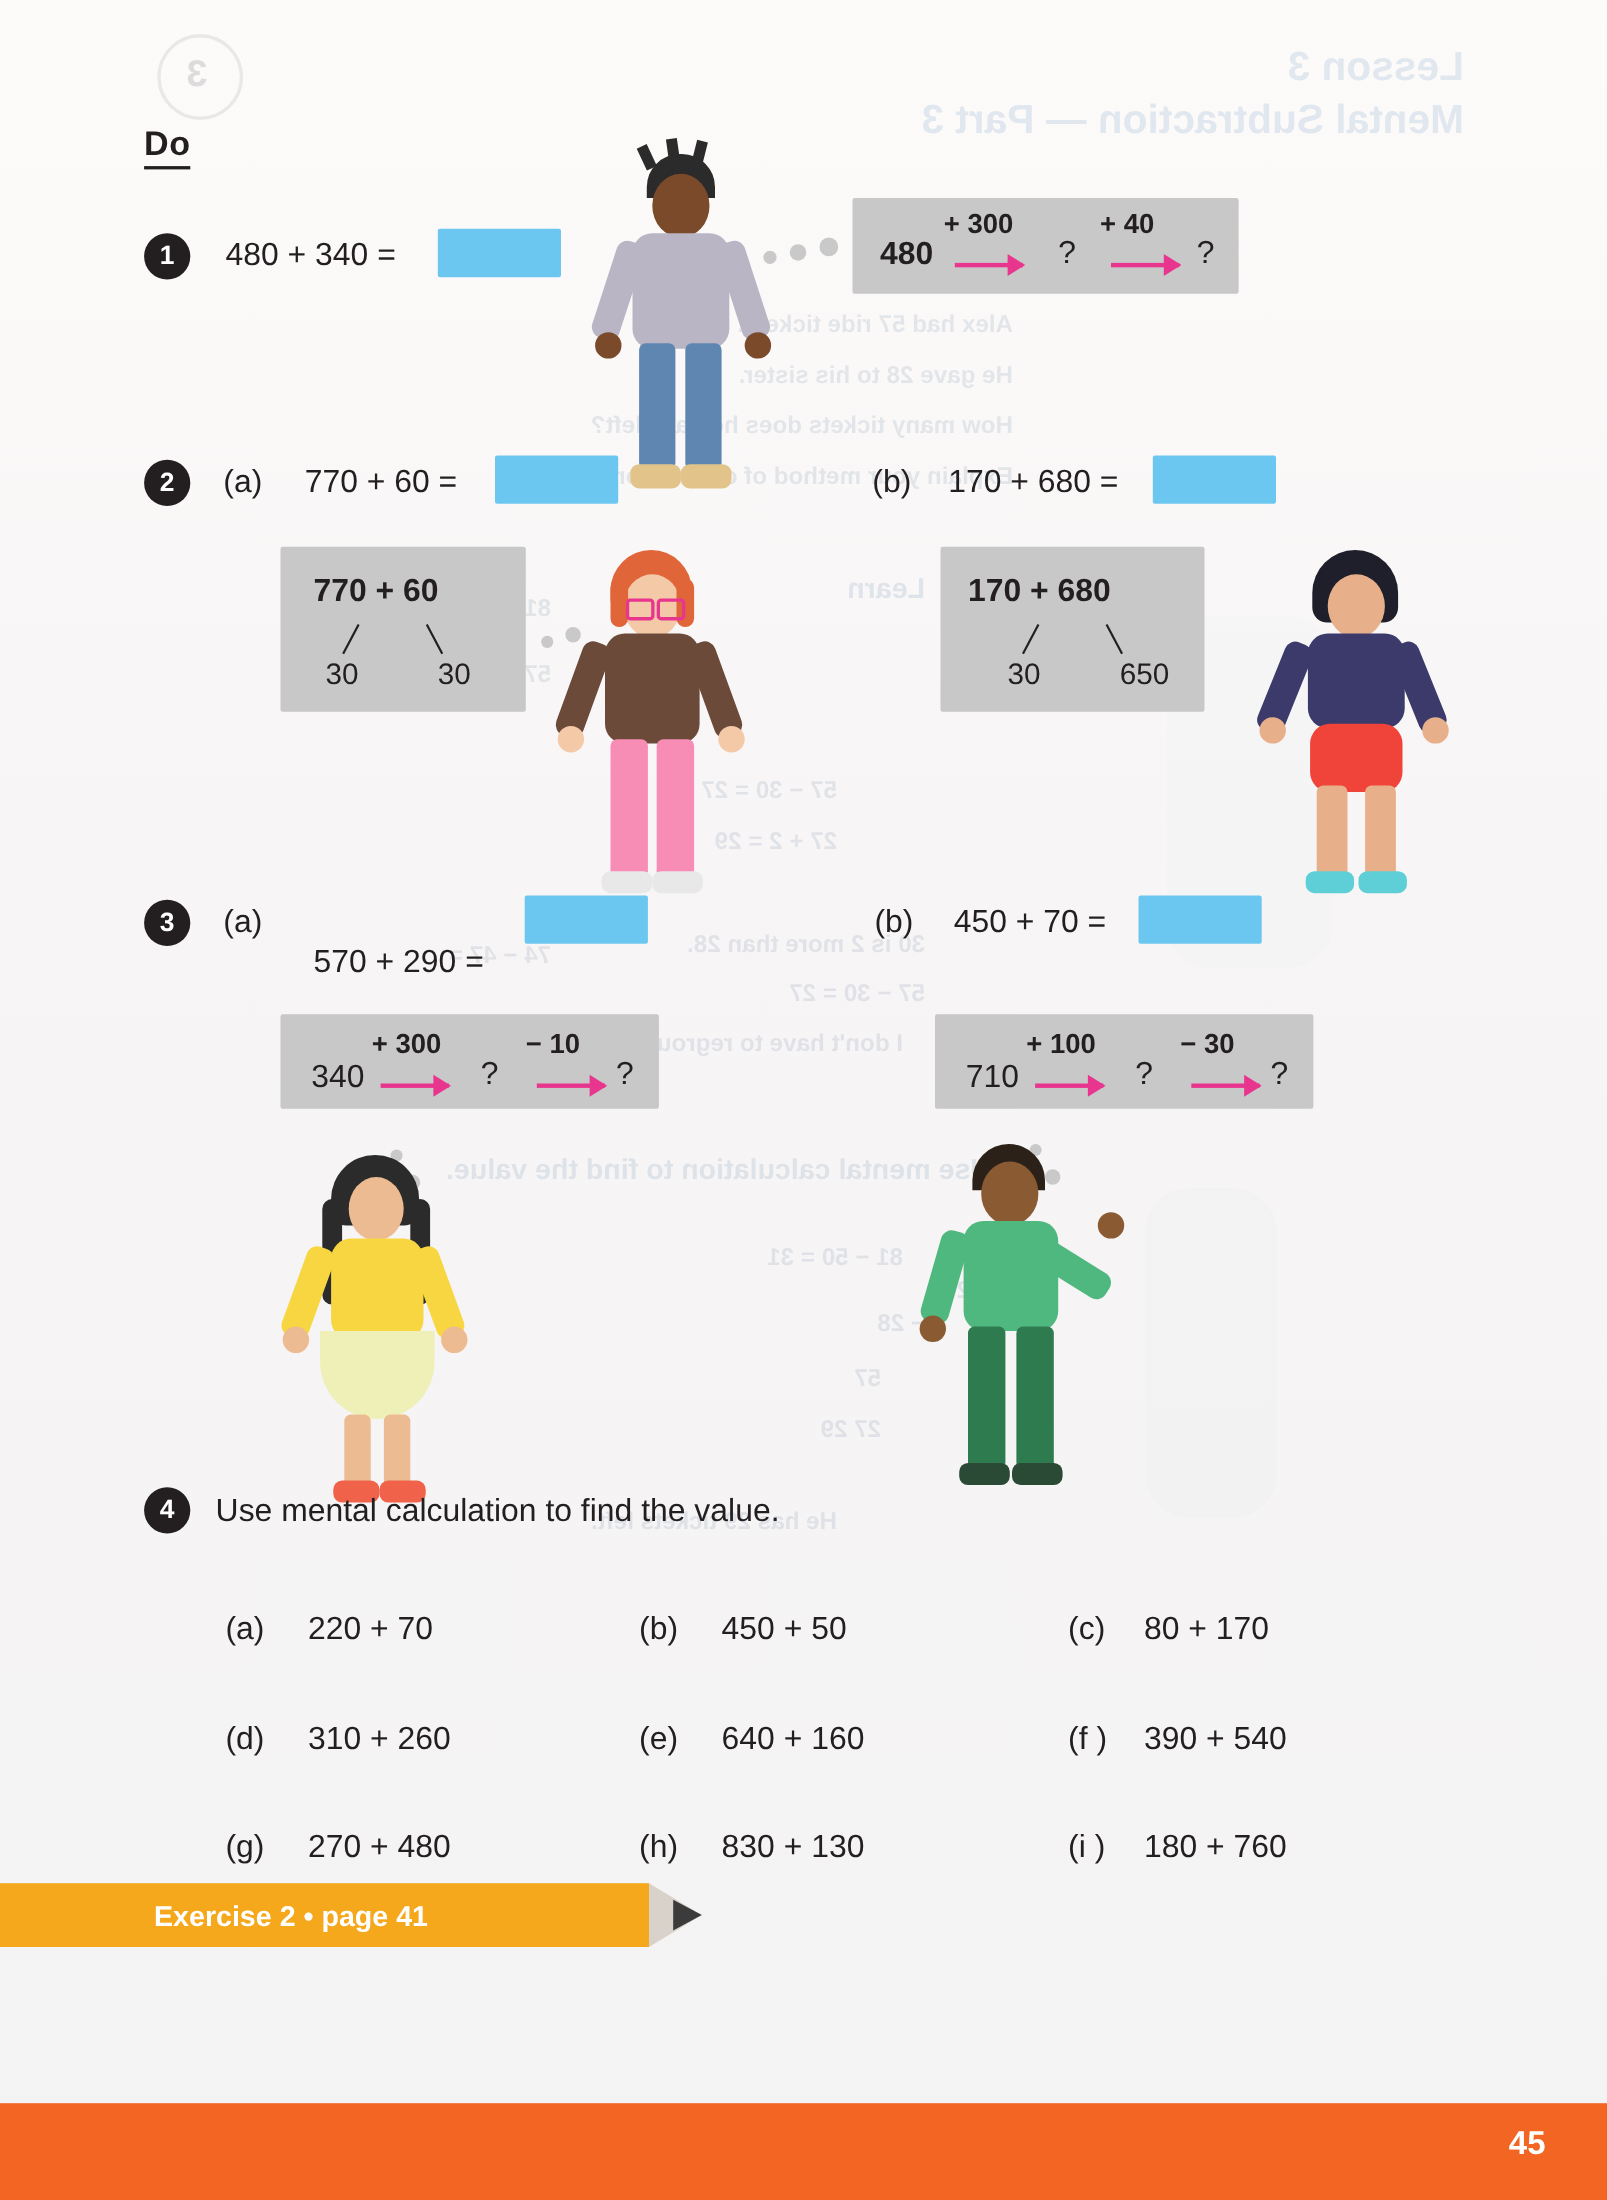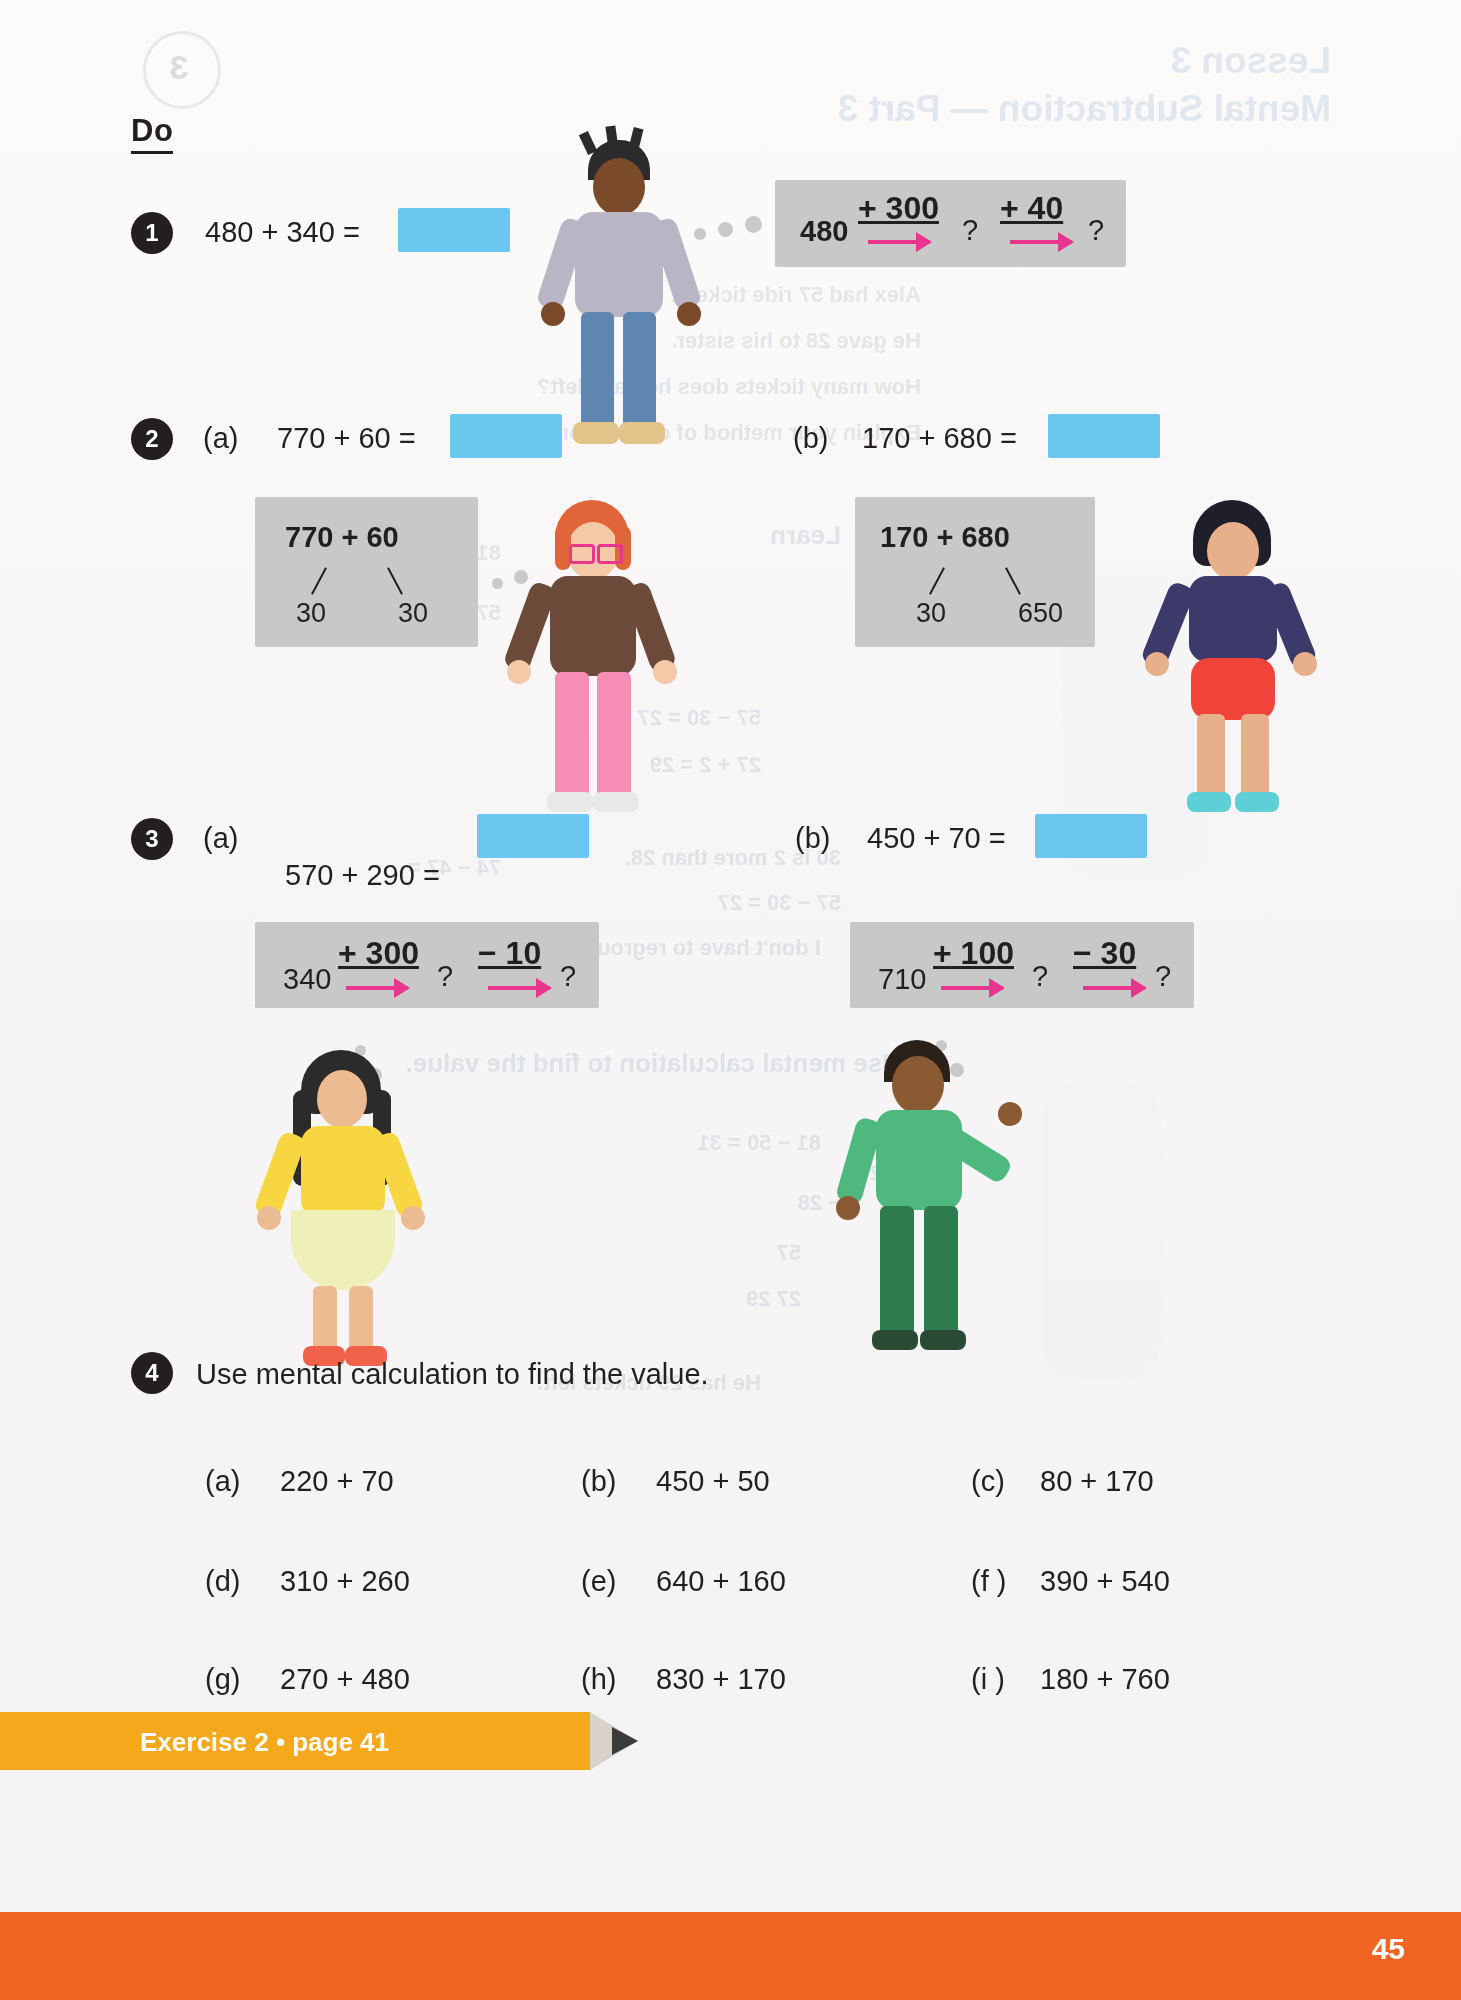--- a/index.html
+++ b/index.html
@@ -55,21 +55,21 @@
   .qtext{position:absolute;font-size:29px;white-space:nowrap;}
   .blank{
     position:absolute;background:#6cc7f0;border-radius:2px;
   }
   .grey-box{
     position:absolute;background:#c8c8c8;border-radius:2px;
   }
   .gb-inner{
     position:absolute;white-space:nowrap;font-size:29px;
   }
-  .arrow-lbl{font-size:32px;font-weight:700;text-decoration:underline;}
+  .arrow-lbl{font-size:25px;font-weight:700;}
   .arrow{
     display:inline-block;position:relative;width:62px;height:4px;
     background:#e8368f;vertical-align:middle;margin:0 6px;
   }
   .arrow:after{
     content:"";position:absolute;right:-2px;top:-8px;
     border-left:16px solid #e8368f;
     border-top:10px solid transparent;
     border-bottom:10px solid transparent;
   }
@@ -332,21 +332,21 @@
   <div class="q4item" style="left:205px;top:1565px;">(d)</div>
   <div class="q4item" style="left:280px;top:1565px;">310 + 260</div>
   <div class="q4item" style="left:581px;top:1565px;">(e)</div>
   <div class="q4item" style="left:656px;top:1565px;">640 + 160</div>
   <div class="q4item" style="left:971px;top:1565px;">(f )</div>
   <div class="q4item" style="left:1040px;top:1565px;">390 + 540</div>
 
   <div class="q4item" style="left:205px;top:1663px;">(g)</div>
   <div class="q4item" style="left:280px;top:1663px;">270 + 480</div>
   <div class="q4item" style="left:581px;top:1663px;">(h)</div>
-  <div class="q4item" style="left:656px;top:1663px;">830 + 170</div>
+  <div class="q4item" style="left:656px;top:1663px;">830 + 130</div>
   <div class="q4item" style="left:971px;top:1663px;">(i )</div>
   <div class="q4item" style="left:1040px;top:1663px;">180 + 760</div>
 
   <div class="pencil-bar"></div>
   <div class="pencil-tip"></div>
   <div class="pencil-lead"></div>
   <div class="pencil-text">Exercise 2 • page 41</div>
 
   <div class="footer"></div>
   <div class="footer-pg">45</div>

